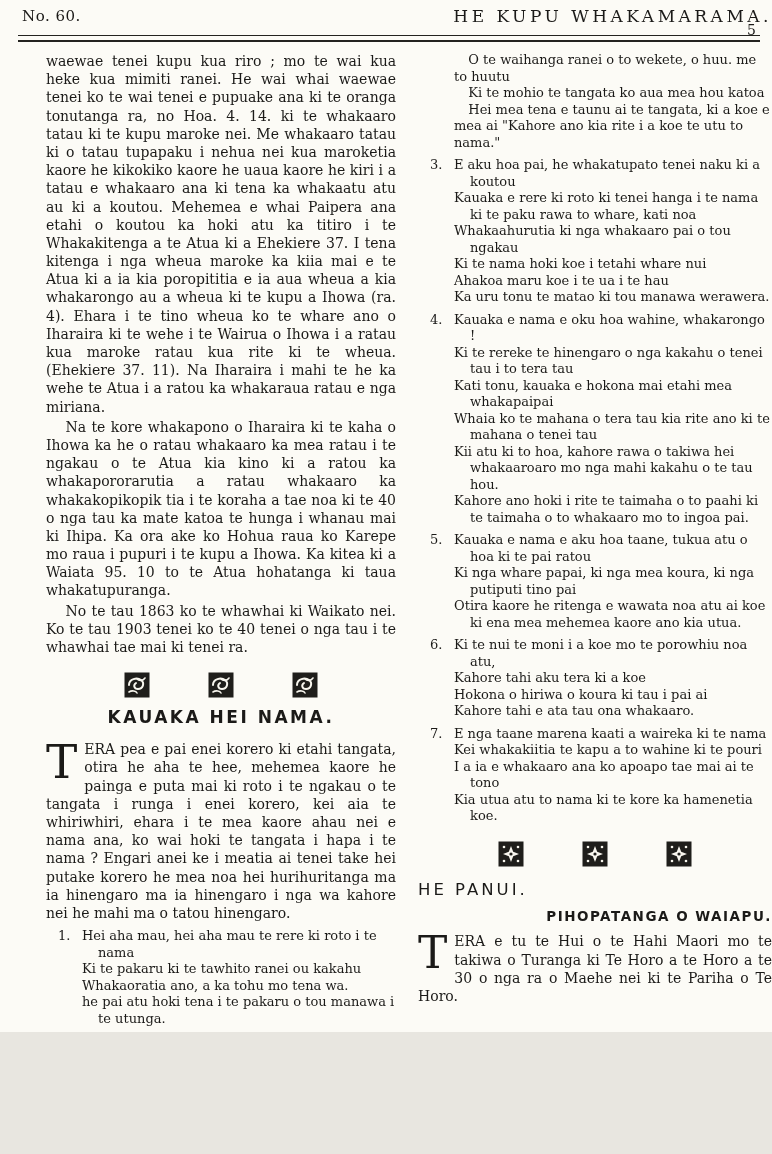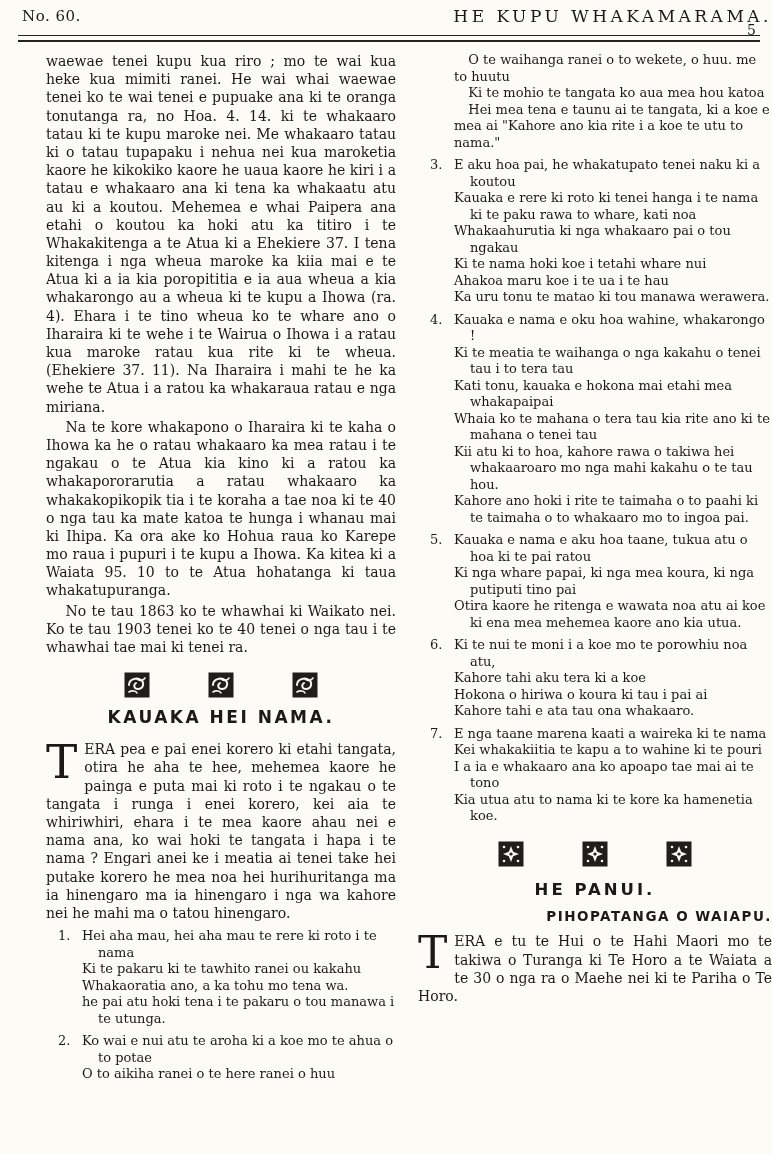--- a/index.html
+++ b/index.html
@@ -1,17 +1,17 @@
 <!DOCTYPE html>
 <html><head>
 <meta charset="utf-8">
 <style>
   html,body{margin:0;padding:0;background:#e8e6e0;}
   .page{
-    position:relative;width:772px;height:1154px;margin:0 auto;
+    position:relative;width:772px;height:1032px;margin:0 auto;
     background:#fcfbf6;color:#1b1a18;overflow:hidden;
     font-family:"DejaVu Serif","Liberation Serif",serif;
   }
   
   .hdr-issue{position:absolute;left:22px;top:7px;font-size:15px;letter-spacing:.5px;}
   .hdr-title{position:absolute;left:0;right:0;top:6px;text-align:right;font-size:17px;letter-spacing:3.5px;}
   .hdr-page{position:absolute;right:16px;top:22px;font-size:14px;}
   .hdr-rule{position:absolute;left:18px;right:12px;top:35px;height:4px;
     border-top:1.6px solid #24231f;border-bottom:2.4px solid #24231f;}
   
@@ -22,22 +22,22 @@
   .no-indent{text-indent:0;}
   .dropcap-para{margin-top:2px;}
   .dropcap{float:left;font-size:47px;line-height:.78;padding:4px 7px 0 0;}
   .dropcap.sm{font-size:44px;}
   
   .ornaments{display:flex;justify-content:center;gap:58px;margin:16px 0 8px;}
   .orn{width:26px;height:26px;display:block;}
   
   .section-heading{font-family:"DejaVu Sans","Liberation Sans",sans-serif;font-weight:bold;
     font-size:17px;letter-spacing:2.5px;text-align:center;margin:8px 0 12px;}
-  .panui-heading{font-family:"DejaVu Sans","Liberation Sans",sans-serif;font-weight:bold;
-    font-size:16.5px;letter-spacing:3px;text-align:center;margin:12px 0 8px;}
+  .panui-heading{font-family:"DejaVu Sans","Liberation Sans",sans-serif;font-weight:normal;
+    font-size:16.5px;letter-spacing:3px;text-align:left;margin:12px 0 8px;}
   .panui-sub{font-family:"DejaVu Sans","Liberation Sans",sans-serif;font-weight:bold;
     font-size:13.5px;letter-spacing:1.5px;text-align:right;margin:0 0 7px;}
   
   .vlist{font-size:13px;line-height:1.27;text-align:left;margin-top:6px;}
   .vitem{position:relative;padding-left:36px;margin-bottom:6px;}
   .vnum{position:absolute;left:12px;top:0;}
   .vline{padding-left:16px;text-indent:-16px;}
   .cont .vline{padding-left:0;text-indent:1.1em;}
   .b{font-weight:normal;}
   .signature{text-align:center;font-size:15px;margin:5px 0 0 40px;text-indent:0;}
@@ -112,21 +112,21 @@
         <div class="vline">E aku hoa pai, he whakatupato tenei naku ki a koutou</div>
         <div class="vline">Kauaka e rere ki roto ki tenei hanga i te nama ki te paku rawa to whare, kati noa</div>
         <div class="vline">Whakaahurutia ki nga whakaaro pai o tou ngakau</div>
         <div class="vline">Ki te nama hoki koe i tetahi whare nui</div>
         <div class="vline">Ahakoa maru koe i te ua i te hau</div>
         <div class="vline">Ka uru tonu te matao ki tou manawa werawera.</div>
       </div>
       <div class="vitem">
         <span class="vnum">4.</span>
         <div class="vline">Kauaka e nama e oku hoa wahine, whakarongo !</div>
-        <div class="vline">Ki te meatia te waihanga o nga kakahu o tenei tau i to tera tau</div>
+        <div class="vline">Ki te rereke te hinengaro o nga kakahu o tenei tau i to tera tau</div>
         <div class="vline">Kati tonu, kauaka e hokona mai etahi mea whakapaipai</div>
         <div class="vline">Whaia ko te mahana o tera tau kia rite ano ki te mahana o tenei tau</div>
         <div class="vline">Kii atu ki to hoa, kahore rawa o takiwa hei whakaaroaro mo nga mahi kakahu o te tau hou.</div>
         <div class="vline">Kahore ano hoki i rite te taimaha o to paahi ki te taimaha o to whakaaro mo to ingoa pai.</div>
       </div>
       <div class="vitem">
         <span class="vnum">5.</span>
         <div class="vline">Kauaka e nama e aku hoa taane, tukua atu o hoa ki te pai ratou</div>
         <div class="vline">Ki nga whare papai, ki nga mea koura, ki nga putiputi tino pai</div>
         <div class="vline">Otira kaore he ritenga e wawata noa atu ai koe ki ena mea mehemea kaore ano kia utua.</div>
@@ -173,17 +173,17 @@
           <circle cx="20" cy="6" r="1.3" fill="#f8f6ee"></circle>
           <circle cx="6" cy="20" r="1.3" fill="#f8f6ee"></circle>
           <circle cx="20" cy="20" r="1.3" fill="#f8f6ee"></circle>
           <circle cx="13" cy="13" r="1.6" fill="#1f1e1b"></circle>
         </svg>
     </div>
 
     <h2 class="panui-heading">HE PANUI.</h2>
     <h3 class="panui-sub">PIHOPATANGA O WAIAPU.</h3>
 
-    <p class="body-para no-indent dropcap-para"><span class="dropcap sm">T</span><span>ERA e tu te Hui o te Hahi Maori mo te takiwa o Turanga ki </span><span class="b">Te Horo</span><span> a te </span><span class="b">Waiata</span><span> a te </span><span class="b">30</span><span> o nga ra o </span><span class="b">Maehe</span><span> nei ki te Pariha o Te Horo.</span></p>
+    <p class="body-para no-indent dropcap-para"><span class="dropcap sm">T</span><span>ERA e tu te Hui o te Hahi Maori mo te takiwa o Turanga ki </span><span class="b">Te Horo</span><span> a te </span><span class="b">Horo</span><span> a te </span><span class="b">30</span><span> o nga ra o </span><span class="b">Maehe</span><span> nei ki te Pariha o Te Horo.</span></p>
 
   </div>
 
 </div>
 
 </body></html>

